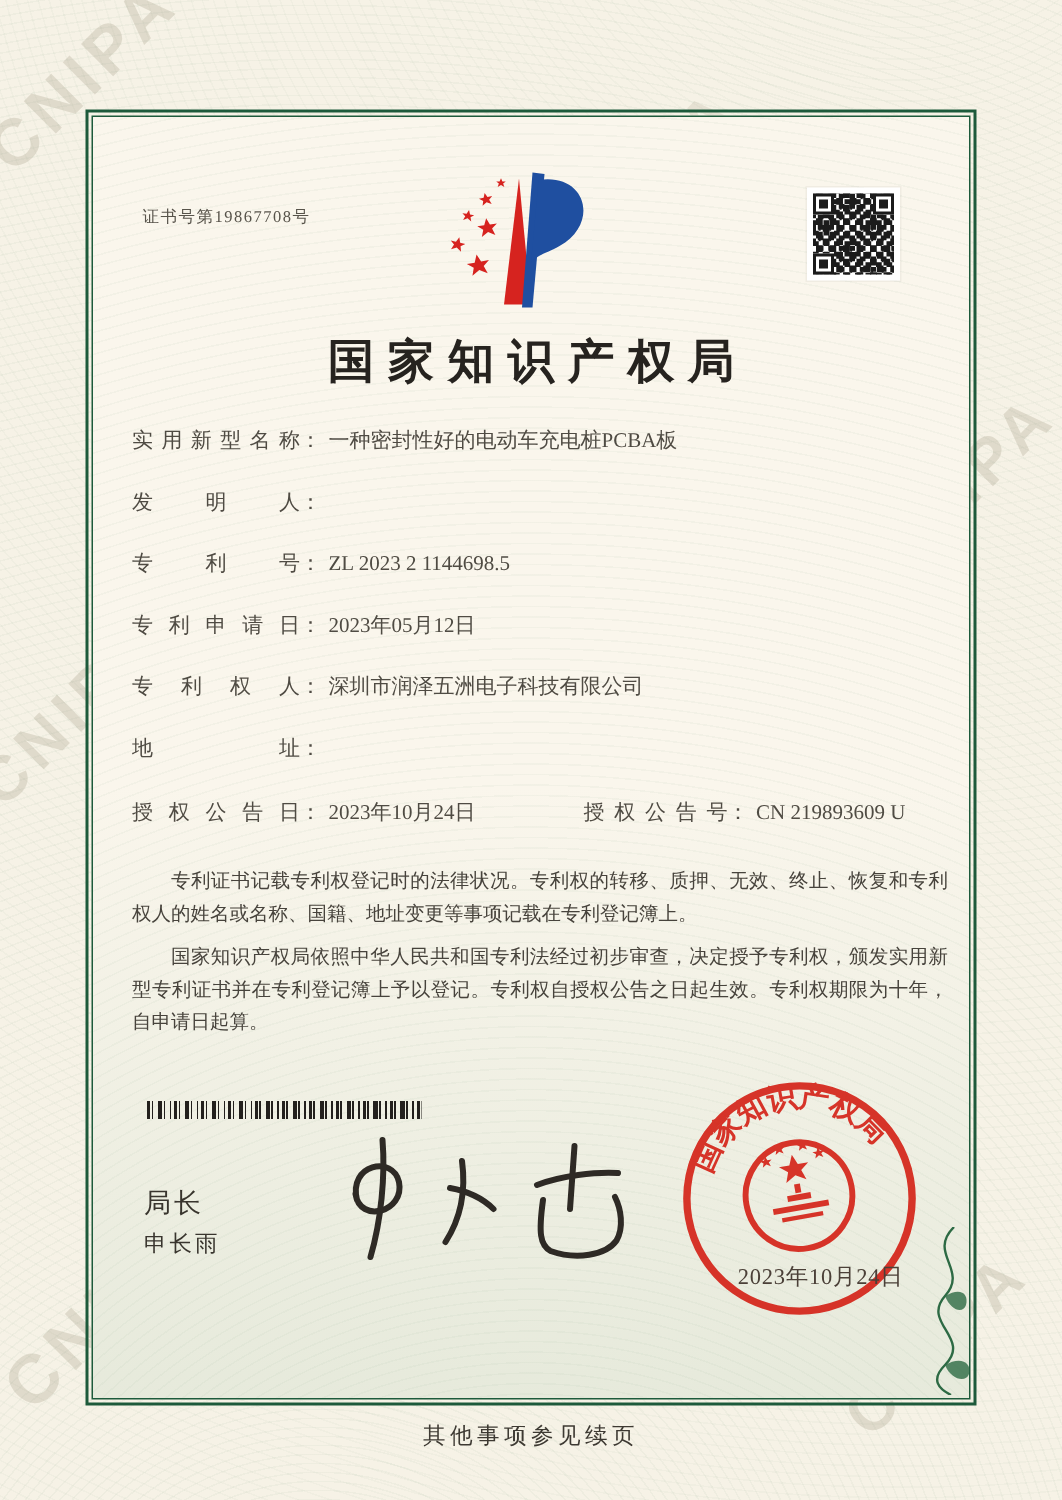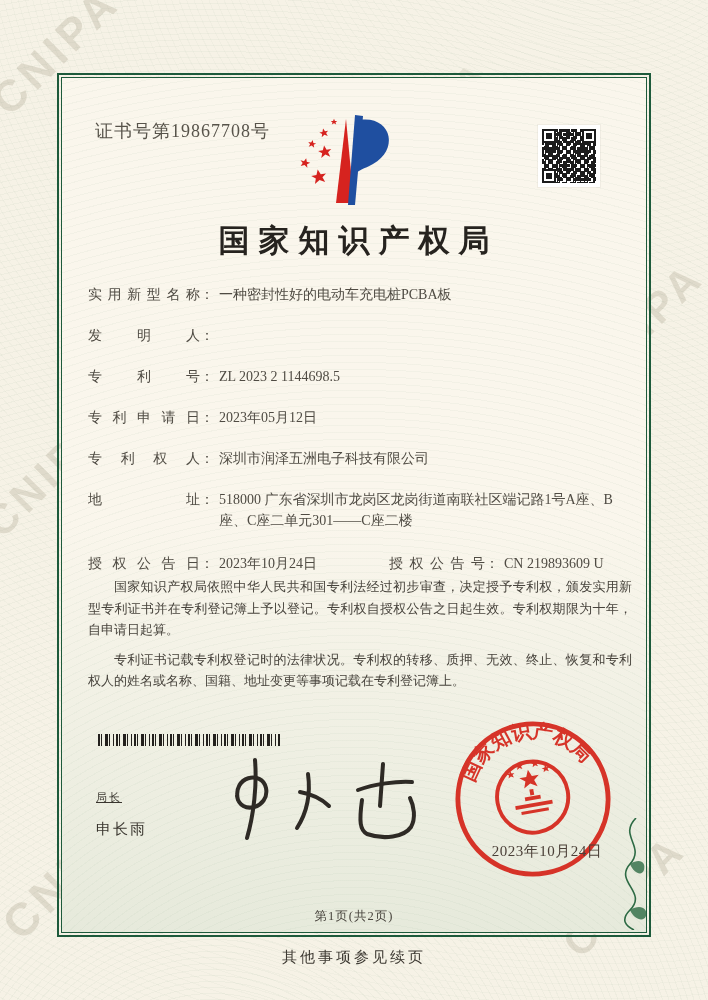--- a/index.html
+++ b/index.html
@@ -37,22 +37,22 @@
     border:2.5px solid #1d5a3b;box-sizing:border-box;
   }
   .border-inner{
     position:absolute;inset:2px;border:1px solid #1d5a3b;
     background:
       linear-gradient(180deg, rgba(190,205,180,0) 52%, rgba(160,190,160,0.22) 100%),
       repeating-radial-gradient(circle at 50% 135%, rgba(100,145,110,0.05) 0 1px, transparent 1px 7px),
       #faf6ec;
   }
   .cert-number{
-    position:absolute;left:95px;top:119px;
-    font-size:18px;color:#57534a;letter-spacing:1px;
+    position:absolute;left:95px;top:137px;
+    font-size:11px;color:#57534a;letter-spacing:1px;
   }
   .logo{position:absolute;left:293px;top:113px;width:112px;height:96px;}
   .qr{
     position:absolute;left:538px;top:125px;width:62px;height:62px;
     background:#fff;padding:4px;box-sizing:border-box;box-shadow:0 0 0 1px rgba(0,0,0,0.04);
   }
   .qr-inner{
     position:relative;width:100%;height:100%;
     background:
       repeating-conic-gradient(#1b1b1b 0% 25%, rgba(0,0,0,0) 0% 50%) 0 0/7px 7px,
@@ -82,21 +82,21 @@
   .body-text p{margin:0 0 8px 0;text-indent:2em;}
   .barcode{
     position:absolute;left:98px;top:734px;width:183px;height:12px;
     background-image:repeating-linear-gradient(90deg,
       #23201d 0px,#23201d 2px,transparent 2px,transparent 3px,
       #23201d 3px,#23201d 4px,transparent 4px,transparent 7px,
       #23201d 7px,#23201d 10px,transparent 10px,transparent 11px,
       #23201d 11px,#23201d 12px,transparent 12px,transparent 15px,
       #23201d 15px,#23201d 16px,transparent 16px,transparent 18px);
   }
-  .director-title{position:absolute;left:96px;top:790px;font-size:11px;color:#39352e;letter-spacing:2px;text-decoration:underline;}
+  .director-title{position:absolute;left:96px;top:790px;font-size:18px;color:#39352e;letter-spacing:2px;}
   .director-name{position:absolute;left:96px;top:820px;font-size:15px;color:#39352e;letter-spacing:2px;}
   .signature{position:absolute;left:212px;top:748px;width:215px;height:95px;}
   .seal{position:absolute;left:452px;top:718px;width:162px;height:162px;transform:rotate(-10deg);opacity:0.93;}
   .seal-date{
     position:absolute;left:462px;top:842px;width:170px;text-align:center;
     font-size:15px;color:#4b4038;letter-spacing:0.5px;
   }
   .page-info{
     position:absolute;left:0;right:0;top:908px;text-align:center;
     font-size:12.5px;color:#47433c;letter-spacing:1px;
@@ -178,37 +178,36 @@
       <span class="fvalue">2023年05月12日</span>
     </div>
     <div class="frow">
       <span class="flabel">专利权人</span>
         <span class="fcolon">：</span>
       <span class="fvalue">深圳市润泽五洲电子科技有限公司</span>
     </div>
     <div class="frow addr">
       <span class="flabel">地址</span>
         <span class="fcolon">：</span>
-      <span class="fvalue">518000 广东省深圳市龙岗区龙岗街道南联社区端记路1号A座、B座、C座二单元301——C座二楼</span>
     </div>
     <div class="frow grant-row">
       <span class="flabel">授权公告日</span>
         <span class="fcolon">：</span>
       <span style="margin-left:5px;">2023年10月24日</span>
       <span class="pair2">
         <span class="flabel">授权公告号</span>
           <span class="fcolon">：</span>
         <span style="margin-left:5px;">CN 219893609 U</span>
       </span>
     </div>
   </div>
 
   <div class="body-text">
+    <p>专利证书记载专利权登记时的法律状况。专利权的转移、质押、无效、终止、恢复和专利权人的姓名或名称、国籍、地址变更等事项记载在专利登记簿上。</p>
     <p>国家知识产权局依照中华人民共和国专利法经过初步审查，决定授予专利权，颁发实用新型专利证书并在专利登记簿上予以登记。专利权自授权公告之日起生效。专利权期限为十年，自申请日起算。</p>
-    <p>专利证书记载专利权登记时的法律状况。专利权的转移、质押、无效、终止、恢复和专利权人的姓名或名称、国籍、地址变更等事项记载在专利登记簿上。</p>
   </div>
 
   <div class="barcode"></div>
 
   <div class="director-title">局长</div>
   <div class="director-name">申长雨</div>
 
   <div class="signature">
     <svg width="215" height="95" viewBox="0 0 215 95" fill="none" stroke="#2e2a25" stroke-width="4" stroke-linecap="round">
       <path d="M26,52 C20,28 50,22 54,40 C58,60 28,68 25,48"></path>
@@ -248,16 +247,15 @@
   <div class="seal-date">2023年10月24日</div>
 
   <div class="flourish">
     <svg width="46" height="112" viewBox="0 0 46 112" fill="none" stroke="#2d6a44" stroke-width="1.6">
       <path d="M30,0 C12,18 40,28 24,46 C8,64 42,74 24,92 C14,102 20,108 28,112"></path>
       <path d="M24,46 C34,40 40,44 38,52 C36,58 28,56 24,46 Z" fill="#2d6a44" stroke="none" opacity="0.8"></path>
       <path d="M24,92 C34,86 42,90 40,98 C38,104 28,102 24,92 Z" fill="#2d6a44" stroke="none" opacity="0.8"></path>
     </svg>
   </div>
 
-  <div class="page-info">第1页(共2页)</div>
   <div class="cont-note">其他事项参见续页</div>
 
 </div>
 
 </body></html>

